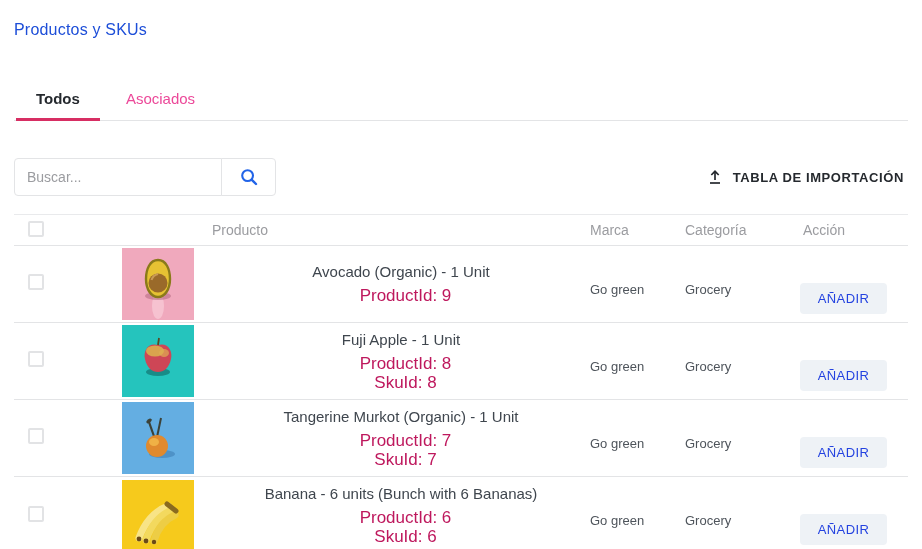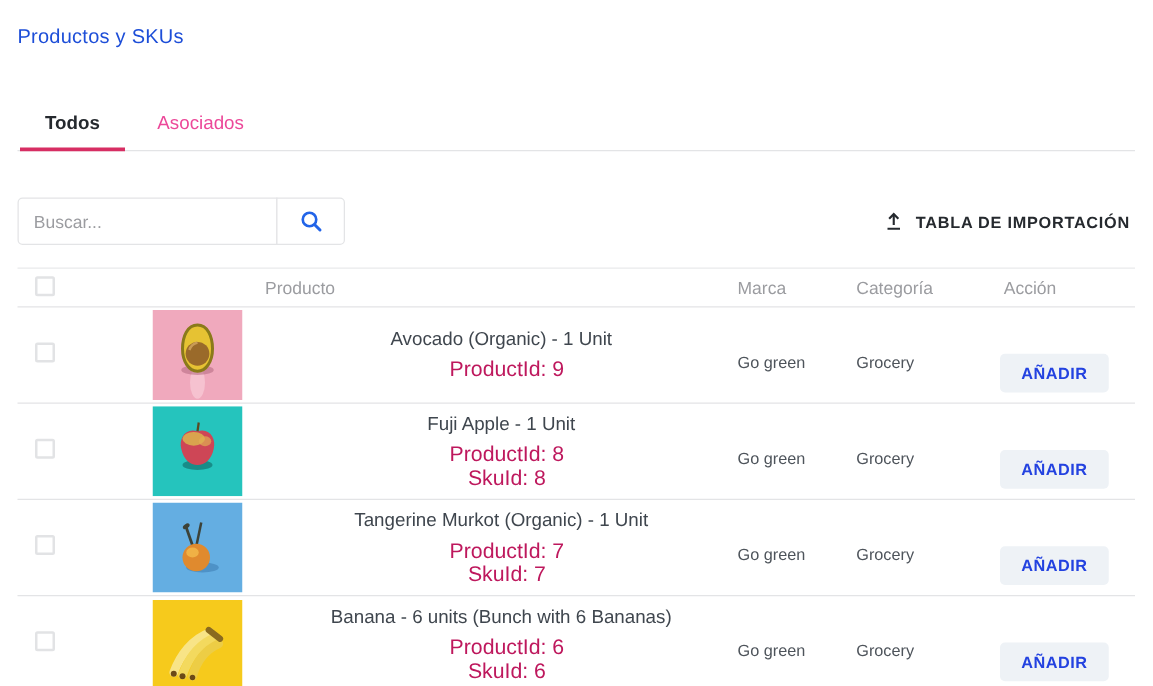--- a/index.html
+++ b/index.html
@@ -128,21 +128,21 @@
   .cell-brand, .cell-category { font-size: 13px; color: #4e545b; margin-top: 10px; }
   .col-producto { padding-left: 4px; }
   .col-accion { padding-left: 3px; }
   .add-button {
     width: 87px; height: 31px;
     background: #eef2f6;
     border: none;
     border-radius: 4px;
     color: #2342e0;
     font-size: 13px;
-    font-weight: 700;
+    font-weight: 400;
     letter-spacing: 0.4px;
     cursor: pointer;
     font-family: "Liberation Sans", sans-serif;
     margin-top: 28px;
   }
 </style>
 </head>
 <body>
 
 <div class="page">

